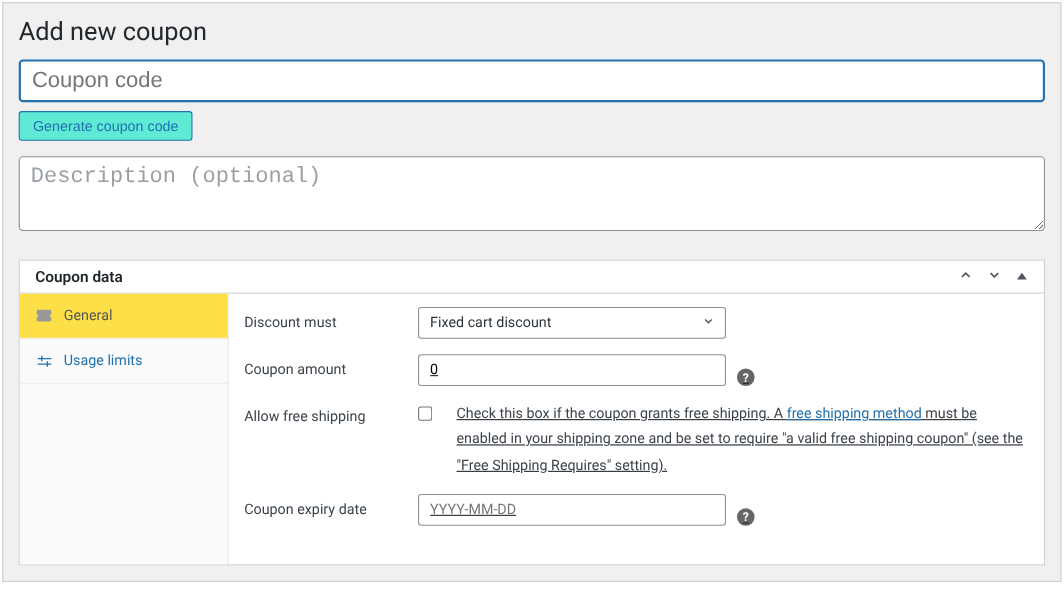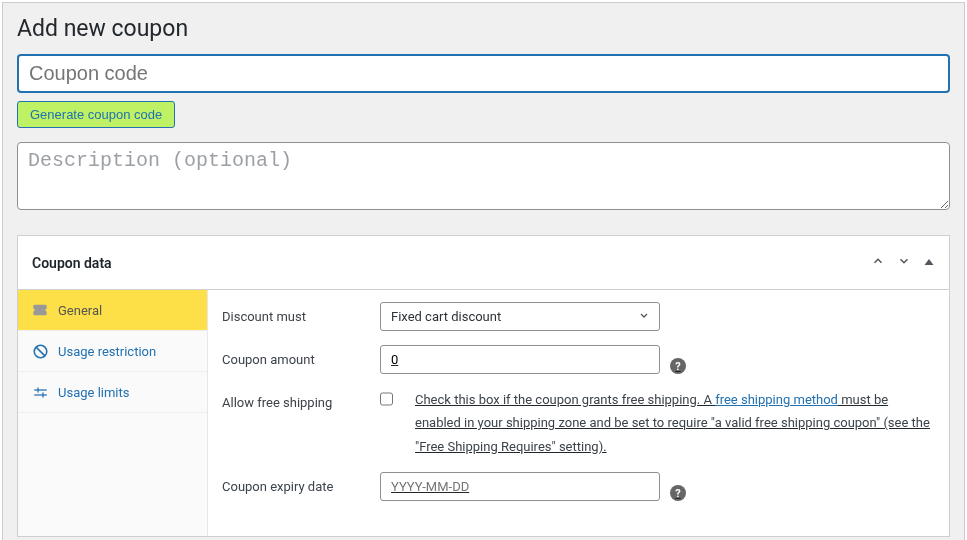--- a/index.html
+++ b/index.html
@@ -28,21 +28,21 @@
       padding: 6px 10px;
       border: 2px solid #2271b1;
       border-radius: 4px;
       background: #fff;
       color: #555;
       outline: none;
       margin-bottom: 8px;
     }
     .coupon-code-input::placeholder { color: #757575; }
     .generate-btn {
-      background: #bef264;
+      background: #5eead4;
       border: 1px solid #2271b1;
       color: #2271b1;
       padding: 5px 12px;
       font-size: 13px;
       border-radius: 3px;
       cursor: pointer;
       margin-bottom: 14px;
       display: inline-block;
     }
     .description-input {
@@ -61,21 +61,21 @@
     .description-input::placeholder { color: #9ca0a5; }
     .metabox {
       background: #fff;
       border: 1px solid #ccd0d4;
     }
     .metabox-header {
       display: flex;
       align-items: center;
       justify-content: space-between;
       border-bottom: 1px solid #ccd0d4;
-      padding: 18px 14px;
+      padding: 6px 14px;
     }
     .metabox-title {
       font-size: 14px;
       font-weight: 600;
       color: #1d2327;
     }
     .metabox-controls {
       display: flex;
       gap: 12px;
       align-items: center;
@@ -255,29 +255,20 @@
         <div class="tab active">
           <span class="tab-icon">
             <svg width="16" height="16" viewBox="0 0 24 24" fill="#999">
                 <path d="M22 10V6a2 2 0 0 0-2-2H4a2 2 0 0 0-2 2v4a2 2 0 0 1 0 4v4a2 2 0 0 0 2 2h16a2 2 0 0 0 2-2v-4a2 2 0 0 1 0-4z"></path>
               </svg>
           </span>
           <span>General</span>
         </div>
         <div class="tab inactive">
           <span class="tab-icon">
-            <svg width="15" height="15" viewBox="0 0 24 24" fill="none" stroke="#2271b1" stroke-width="2.5">
-                <circle cx="12" cy="12" r="10"></circle>
-                <line x1="4.93" y1="4.93" x2="19.07" y2="19.07"></line>
-              </svg>
-          </span>
-          <span>Usage restriction</span>
-        </div>
-        <div class="tab inactive">
-          <span class="tab-icon">
             <svg width="15" height="15" viewBox="0 0 24 24" fill="none" stroke="#2271b1" stroke-width="2">
                 <line x1="2" y1="8" x2="22" y2="8"></line>
                 <line x1="2" y1="16" x2="22" y2="16"></line>
                 <line x1="8" y1="4" x2="8" y2="12"></line>
                 <line x1="16" y1="12" x2="16" y2="20"></line>
               </svg>
           </span>
           <span>Usage limits</span>
         </div>
       </div>

